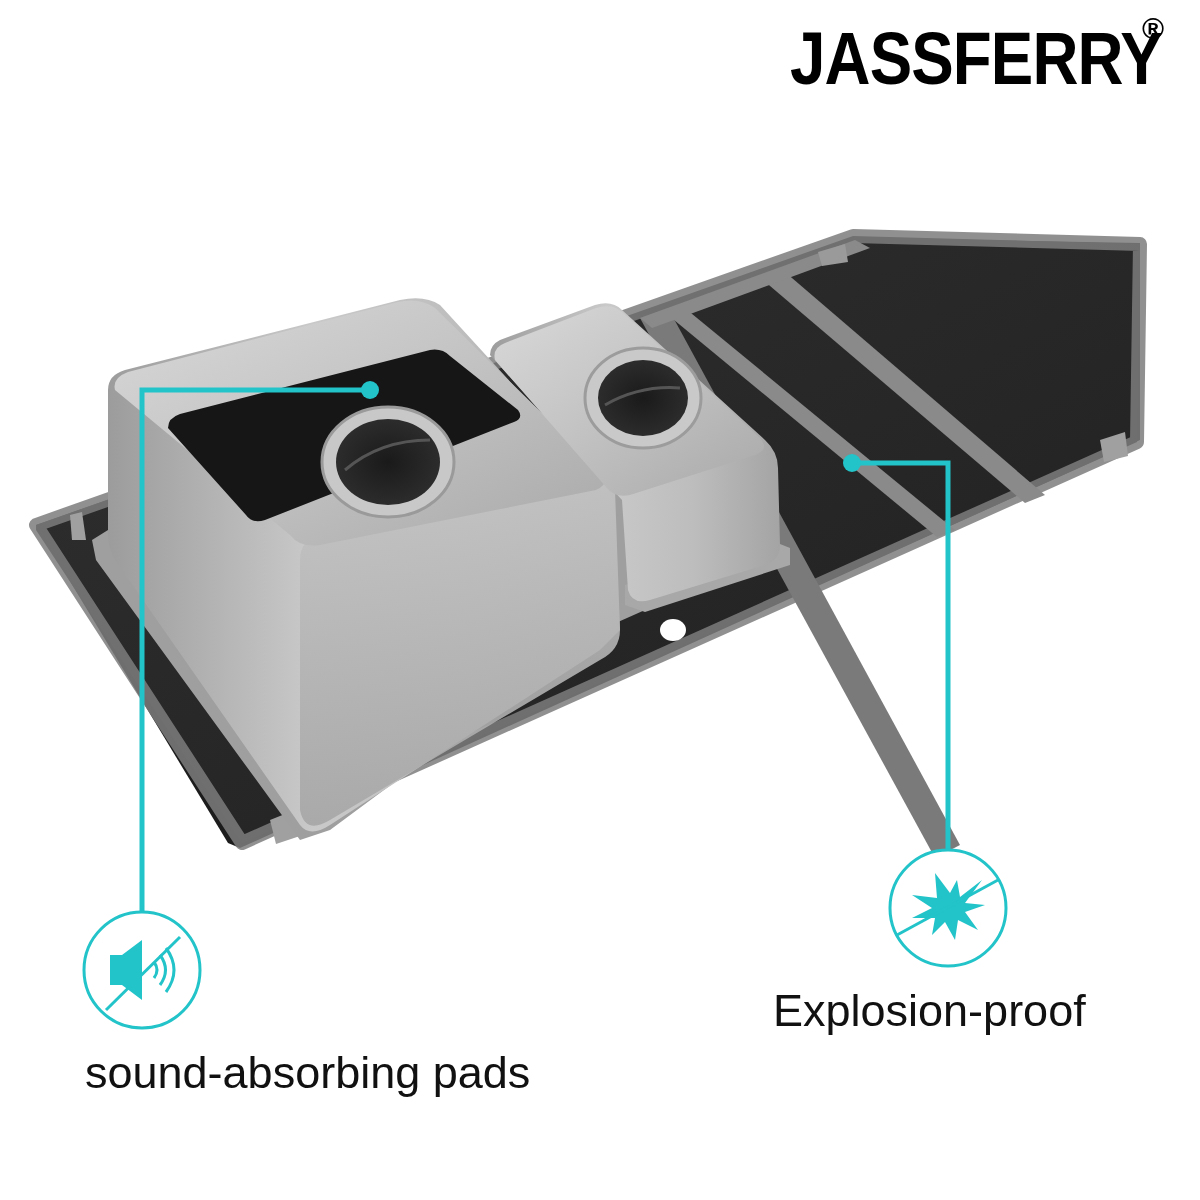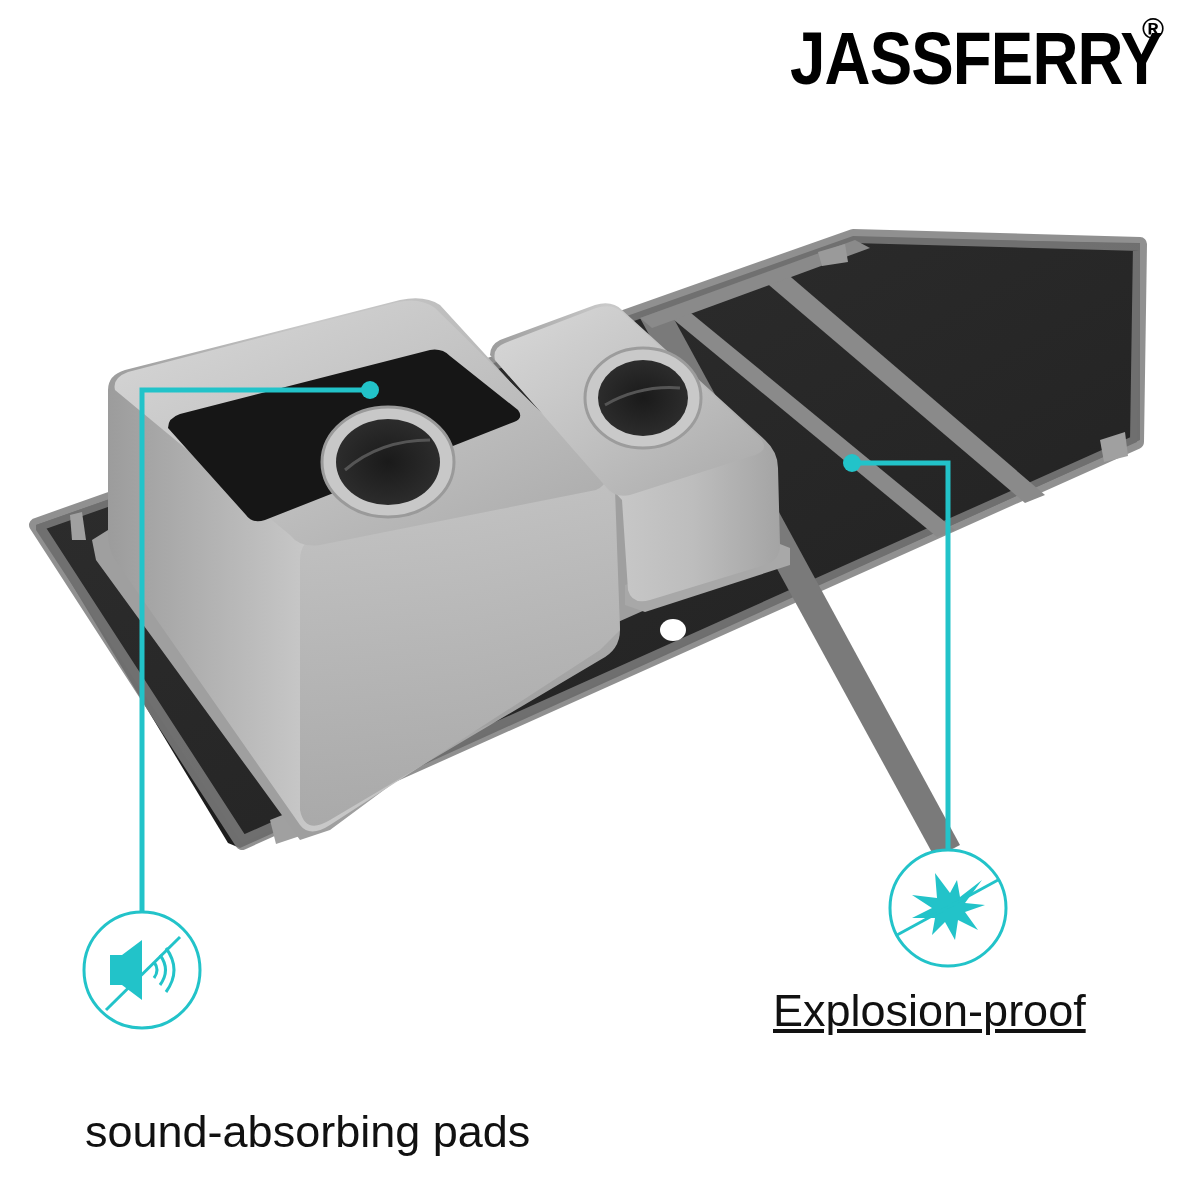--- a/index.html
+++ b/index.html
@@ -13,22 +13,22 @@
   .brand-reg {
     position: absolute; left: 1142px; top: 14px;
     font-family: "Liberation Sans", sans-serif; font-weight: 700;
     font-size: 30px; color: #000; line-height: 1;
   }
   .scene { position: absolute; left: 0; top: 0; width: 1200px; height: 1200px; }
   .label {
     position: absolute; font-family: "Liberation Sans", sans-serif;
     font-size: 45px; color: #111; line-height: 1; white-space: nowrap;
   }
-  .label-sound { left: 85px; top: 1109px; }
-  .label-explosion { left: 773px; top: 988px; text-decoration: underline; }
+  .label-sound { left: 85px; top: 1050px; }
+  .label-explosion { left: 773px; top: 988px; }
 </style>
 </head>
 <body>
 
 <div class="brand">JASSFERRY</div>
 <div class="brand-reg">®</div>
 
 <svg class="scene" viewBox="0 0 1200 1200" xmlns="http://www.w3.org/2000/svg">
   <defs>
     <linearGradient id="steelTop" x1="0" y1="0" x2="1" y2="1">

